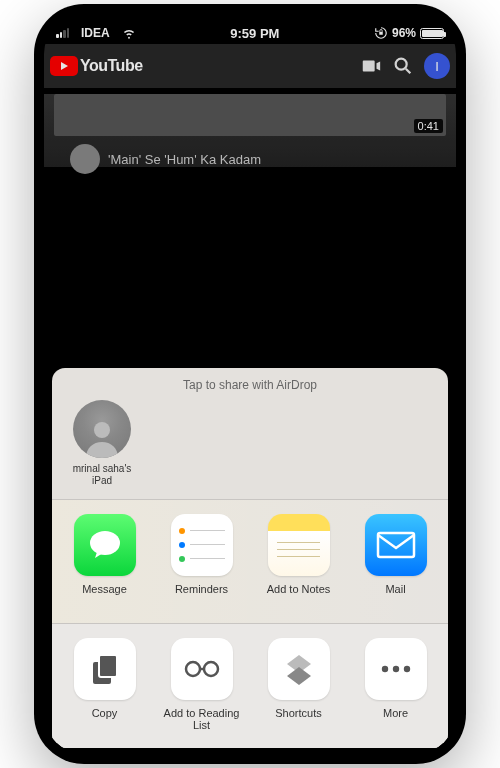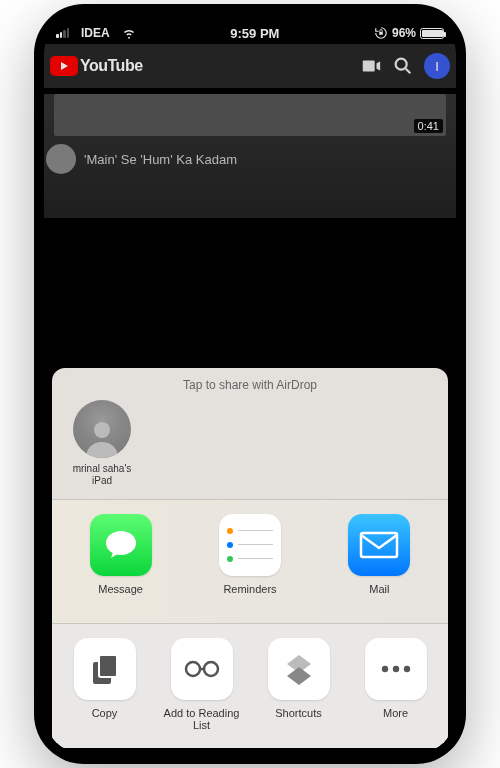--- a/index.html
+++ b/index.html
@@ -57,30 +57,30 @@
     .yt-logo { display:flex; align-items:center; gap:2px; }
     .yt-tri { width: 28px; height: 20px; background: #ff0000; border-radius: 5px; display:flex; align-items:center; justify-content:center;}
     .yt-tri svg{width:10px;height:10px}
     .yt-text { color:#fff; font-weight:700; font-size:16px; letter-spacing:-0.5px;}
     .yt-spacer { flex:1; }
     .yt-ico { width:22px; height:22px; color:#fff; opacity:.9; }
     .yt-avatar { width:26px; height:26px; border-radius:50%; background:#3b5ce8; display:flex;align-items:center;justify-content:center;color:#fff;font-size:13px;font-weight:500;}
 
     .video-bg {
       position: relative;
-      height: 124px;
+      height: 73px;
       background: linear-gradient(#333, #222);
     }
     .video-thumb {
       margin: 6px 10px 0; height: 42px; background:#555; border-radius:2px; position:relative;
     }
     .duration-badge {
       position:absolute; right:3px; bottom:3px; background:rgba(0,0,0,.85); color:#fff; font-size:11px; padding:1px 4px; border-radius:2px; font-weight:500;
     }
-    .video-title-row { display:flex; gap:8px; padding: 8px 2px; align-items:center;}
+    .video-title-row { display:flex; gap:8px; padding: 8px 26px; align-items:center;}
     .ch-avatar { width:30px; height:30px; border-radius:50%; background:#888;}
     .video-title { color:#ccc; font-size:13px;}
 
     .overlay {
       position: absolute;
       inset: 0;
       background: rgba(0,0,0,0.1);
       display: flex;
       flex-direction: column;
       justify-content: flex-end;
@@ -232,20 +232,30 @@
               </div>
               <div style="flex:1;display:flex;flex-direction:column;justify-content:space-around">
                 <span style="height:1px;background:#ccc"></span>
                 <span style="height:1px;background:#ccc"></span>
                 <span style="height:1px;background:#ccc"></span>
               </div>
             </div>
             <div class="app-label">Reminders</div>
           </div>
           <div class="app-item">
+            <div class="app-icon-wrap ic-notes">
+              <div style="width:70%;display:flex;flex-direction:column;gap:6px;margin-top:10px">
+                <span style="height:1px;background:#d4c698"></span>
+                <span style="height:1px;background:#d4c698"></span>
+                <span style="height:1px;background:#d4c698"></span>
+              </div>
+            </div>
+            <div class="app-label">Add to Notes</div>
+          </div>
+          <div class="app-item">
             <div class="app-icon-wrap ic-mail">
               <svg width="42" height="30" viewBox="0 0 42 30" fill="none" stroke="#fff" stroke-width="2.5">
                   <rect x="3" y="3" width="36" height="24" rx="2"></rect>
                   <path d="M3 5l18 13L39 5"></path>
                 </svg>
             </div>
             <div class="app-label">Mail</div>
           </div>
         </div>
 

